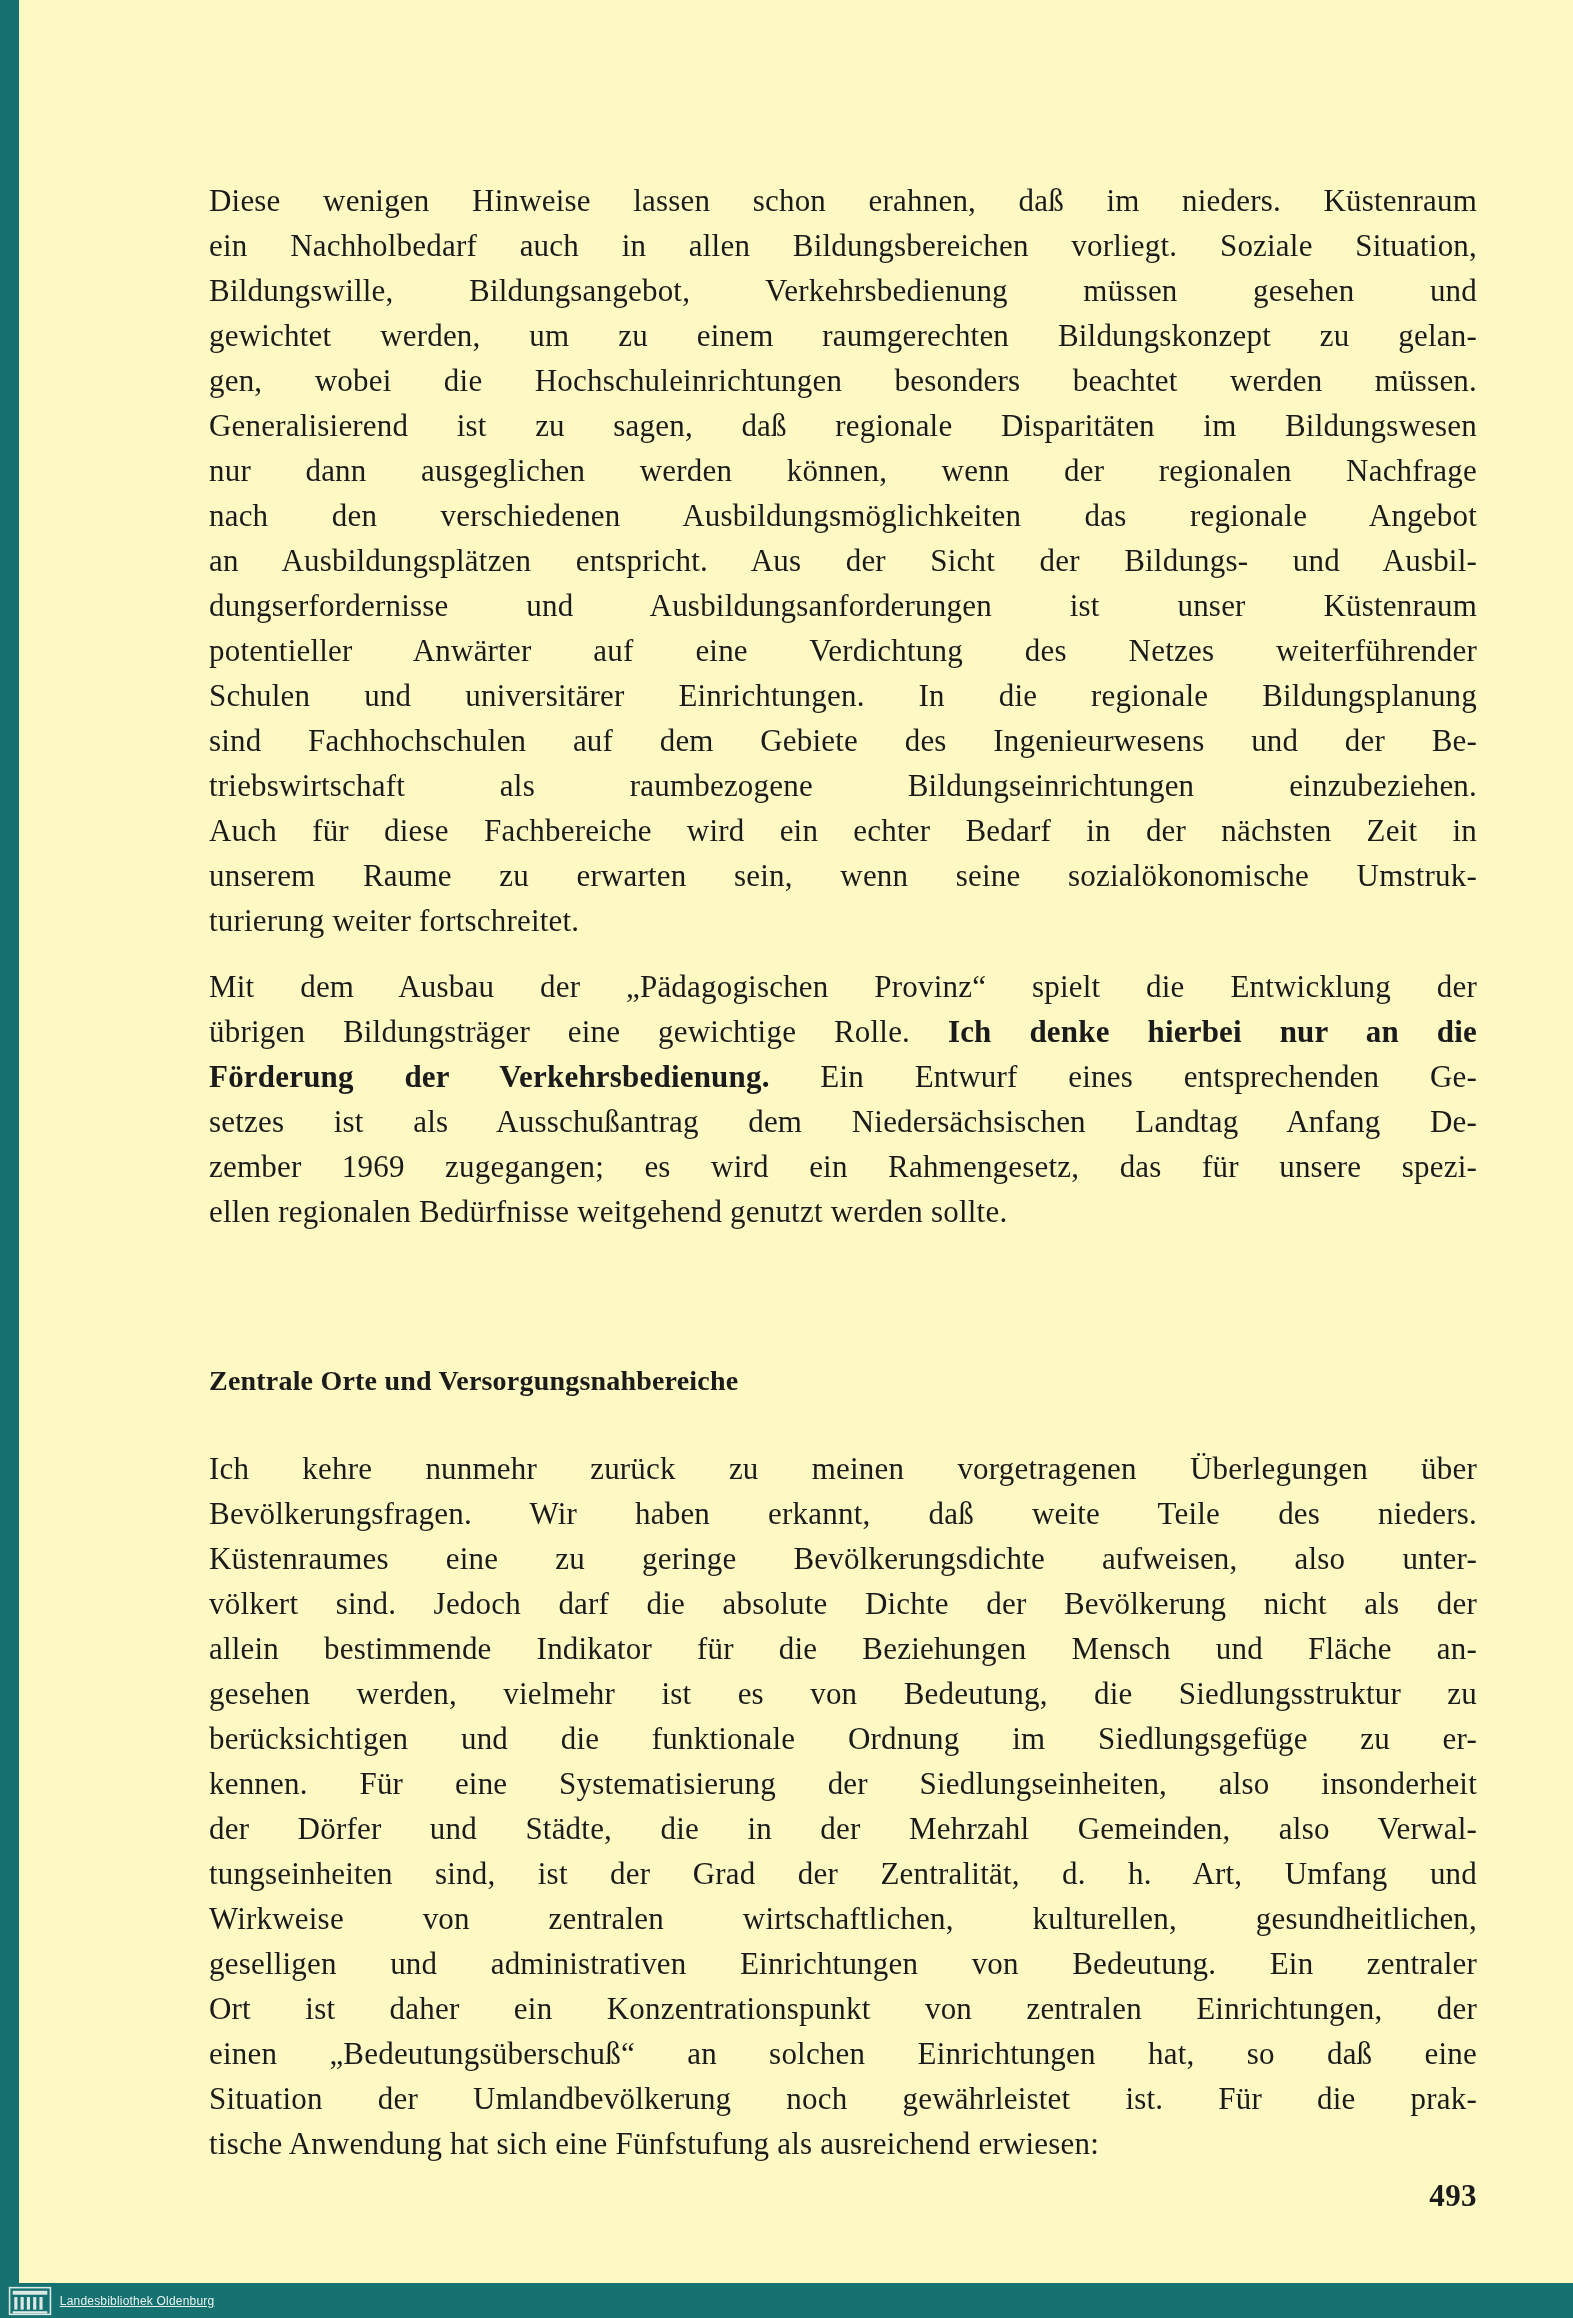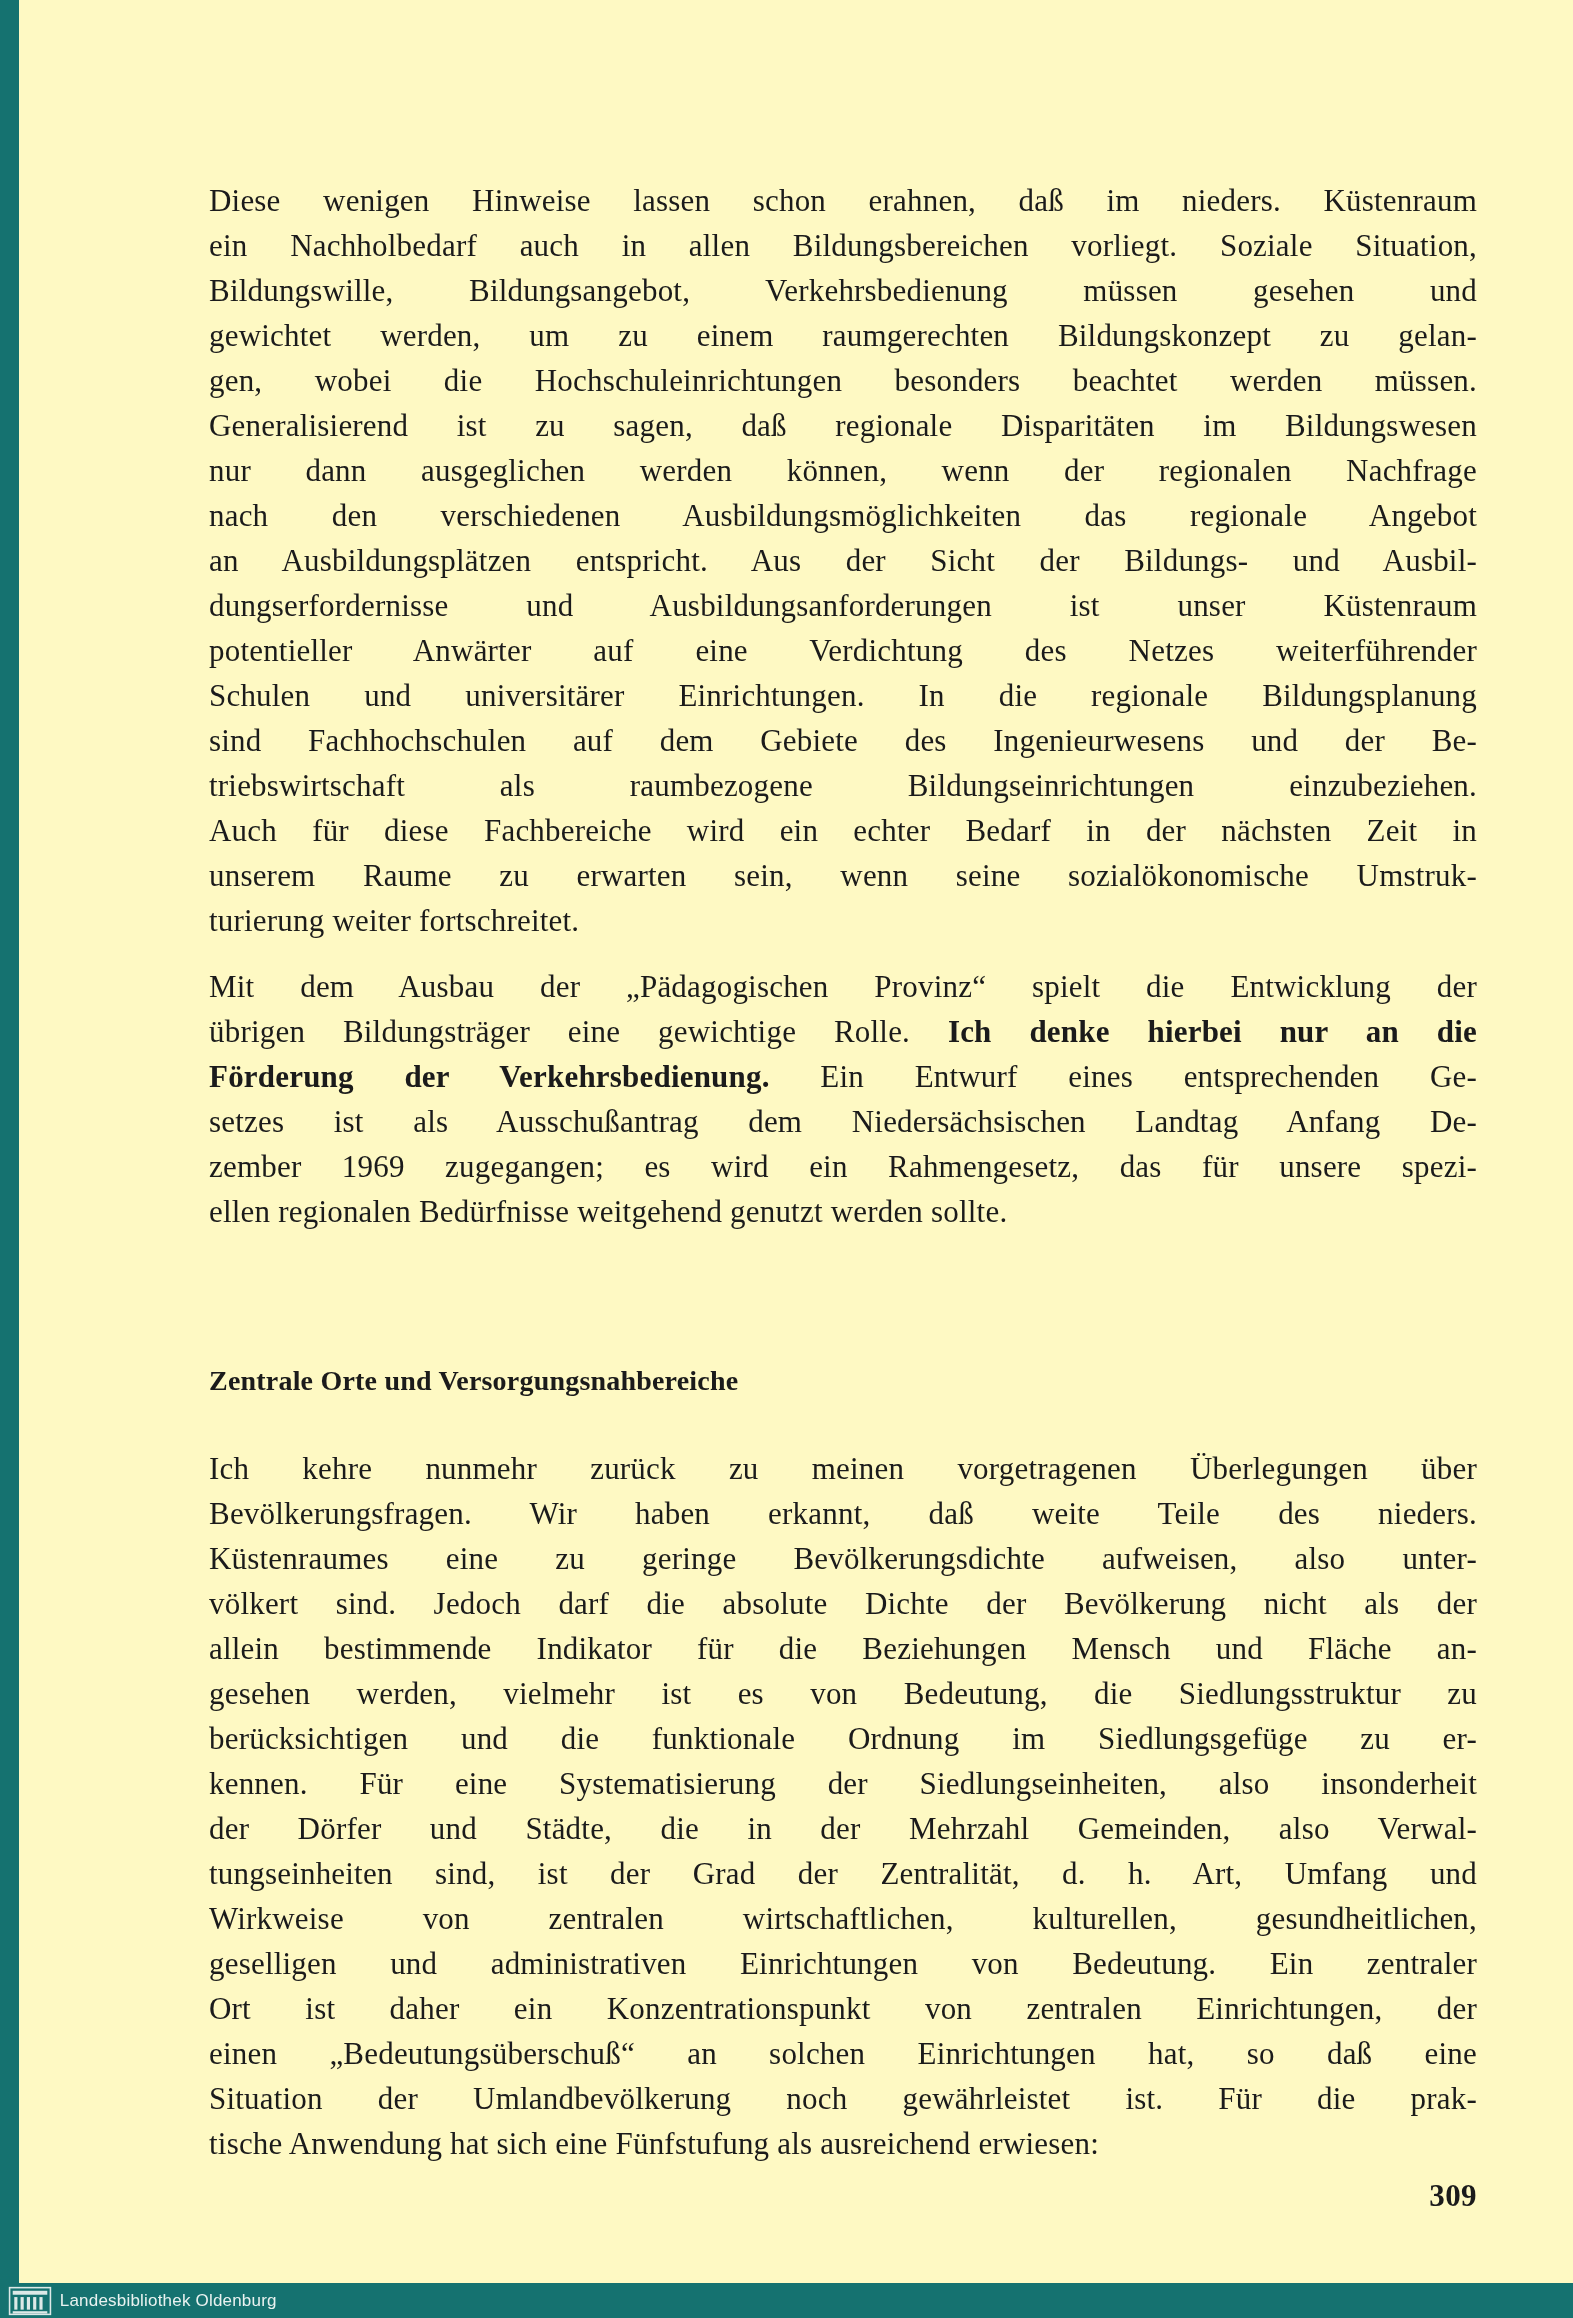--- a/index.html
+++ b/index.html
@@ -36,24 +36,25 @@
     margin-left: 7.9px;
     width: 44px;
     height: 30px;
     flex: 0 0 auto;
     display: flex;
     align-items: center;
     justify-content: center;
   }
   .footer-label {
     font-family: "Liberation Sans", sans-serif;
-    font-size: 17px;
+    font-size: 12px;
     color: #e9f2f0;
     margin-left: 7.9px;
     letter-spacing: 0.2px;
+    text-decoration: underline;
   }
   
   .text-block {
     position: absolute;
     left: 209px;
     top: 178px;
     width: 1268px;
   }
   .para { margin: 0; }
   .para-2 { margin-top: 21px; }
@@ -143,21 +144,21 @@
         <div class="line">Wirkweise von zentralen wirtschaftlichen, kulturellen, gesundheitlichen,</div>
         <div class="line">geselligen und administrativen Einrichtungen von Bedeutung. Ein zentraler</div>
         <div class="line">Ort ist daher ein Konzentrationspunkt von zentralen Einrichtungen, der</div>
         <div class="line">einen „Bedeutungsüberschuß“ an solchen Einrichtungen hat, so daß eine</div>
         <div class="line">Situation der Umlandbevölkerung noch gewährleistet ist. Für die prak-</div>
         <div class="line line-last">tische Anwendung hat sich eine Fünfstufung als ausreichend erwiesen:</div>
       </div>
 
   </div>
 
-  <div class="page-number">309</div>
+  <div class="page-number">493</div>
 
   <div class="footer-band">
     <span class="footer-logo">
       <svg width="44" height="30" viewBox="0 0 56 38" xmlns="http://www.w3.org/2000/svg">
         <rect x="2" y="2" width="52" height="34" fill="none" stroke="#dce9e7" stroke-width="2"></rect>
         <rect x="6" y="6" width="44" height="5" fill="#dce9e7"></rect>
         <rect x="8" y="14" width="4" height="16" fill="#dce9e7"></rect>
         <rect x="16" y="14" width="4" height="16" fill="#dce9e7"></rect>
         <rect x="24" y="14" width="4" height="16" fill="#dce9e7"></rect>
         <rect x="32" y="14" width="4" height="16" fill="#dce9e7"></rect>

